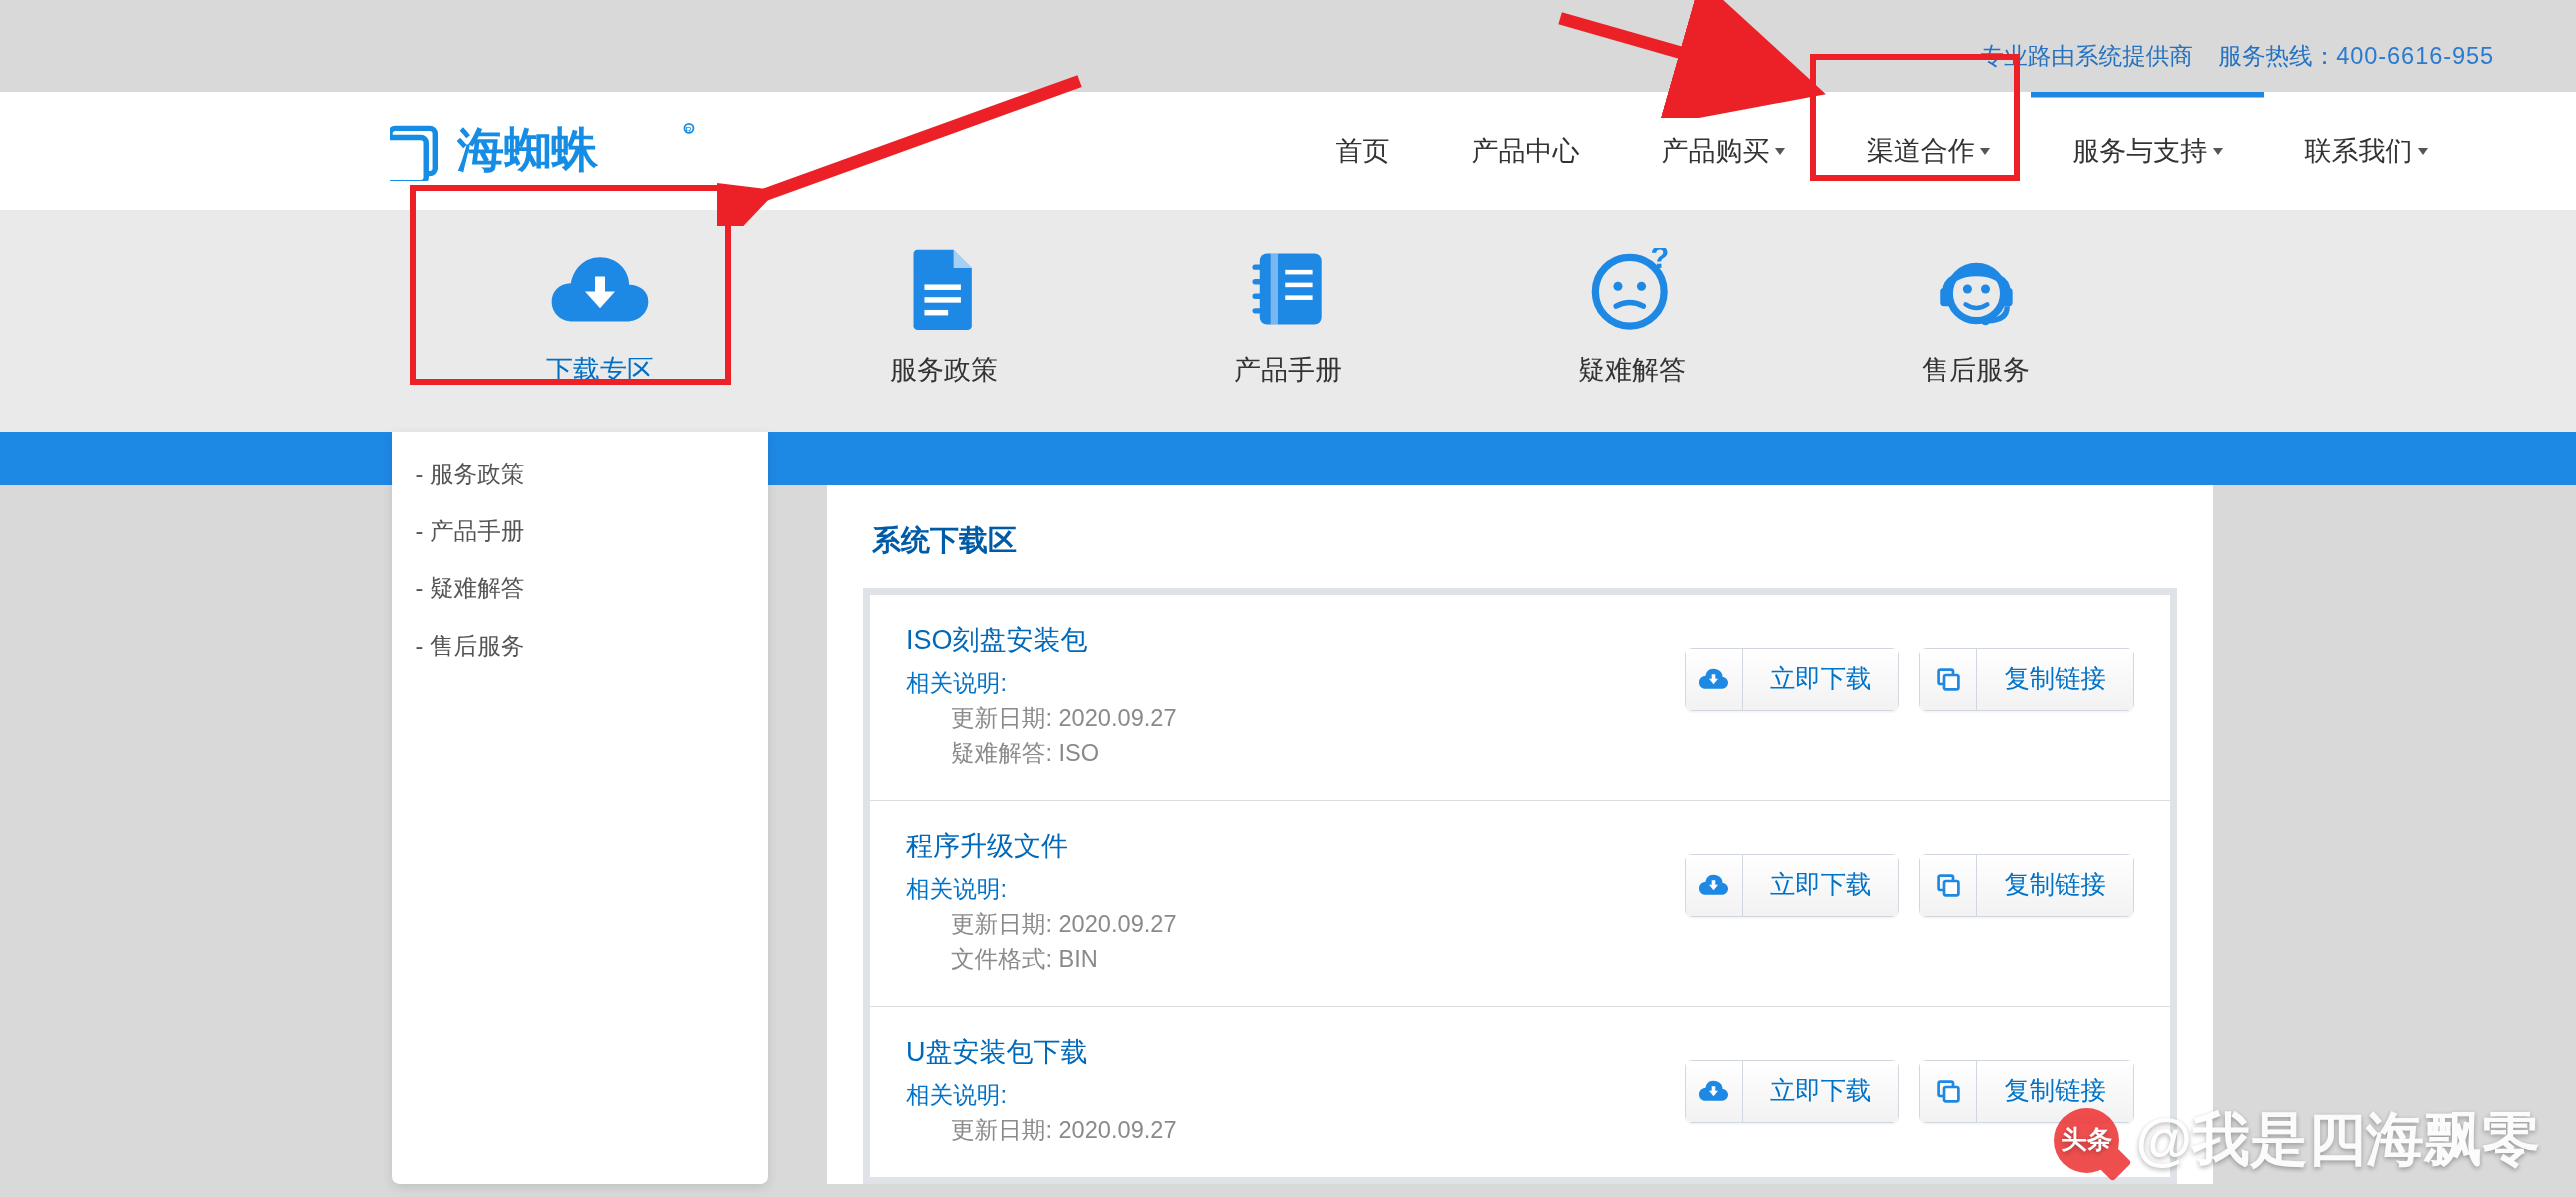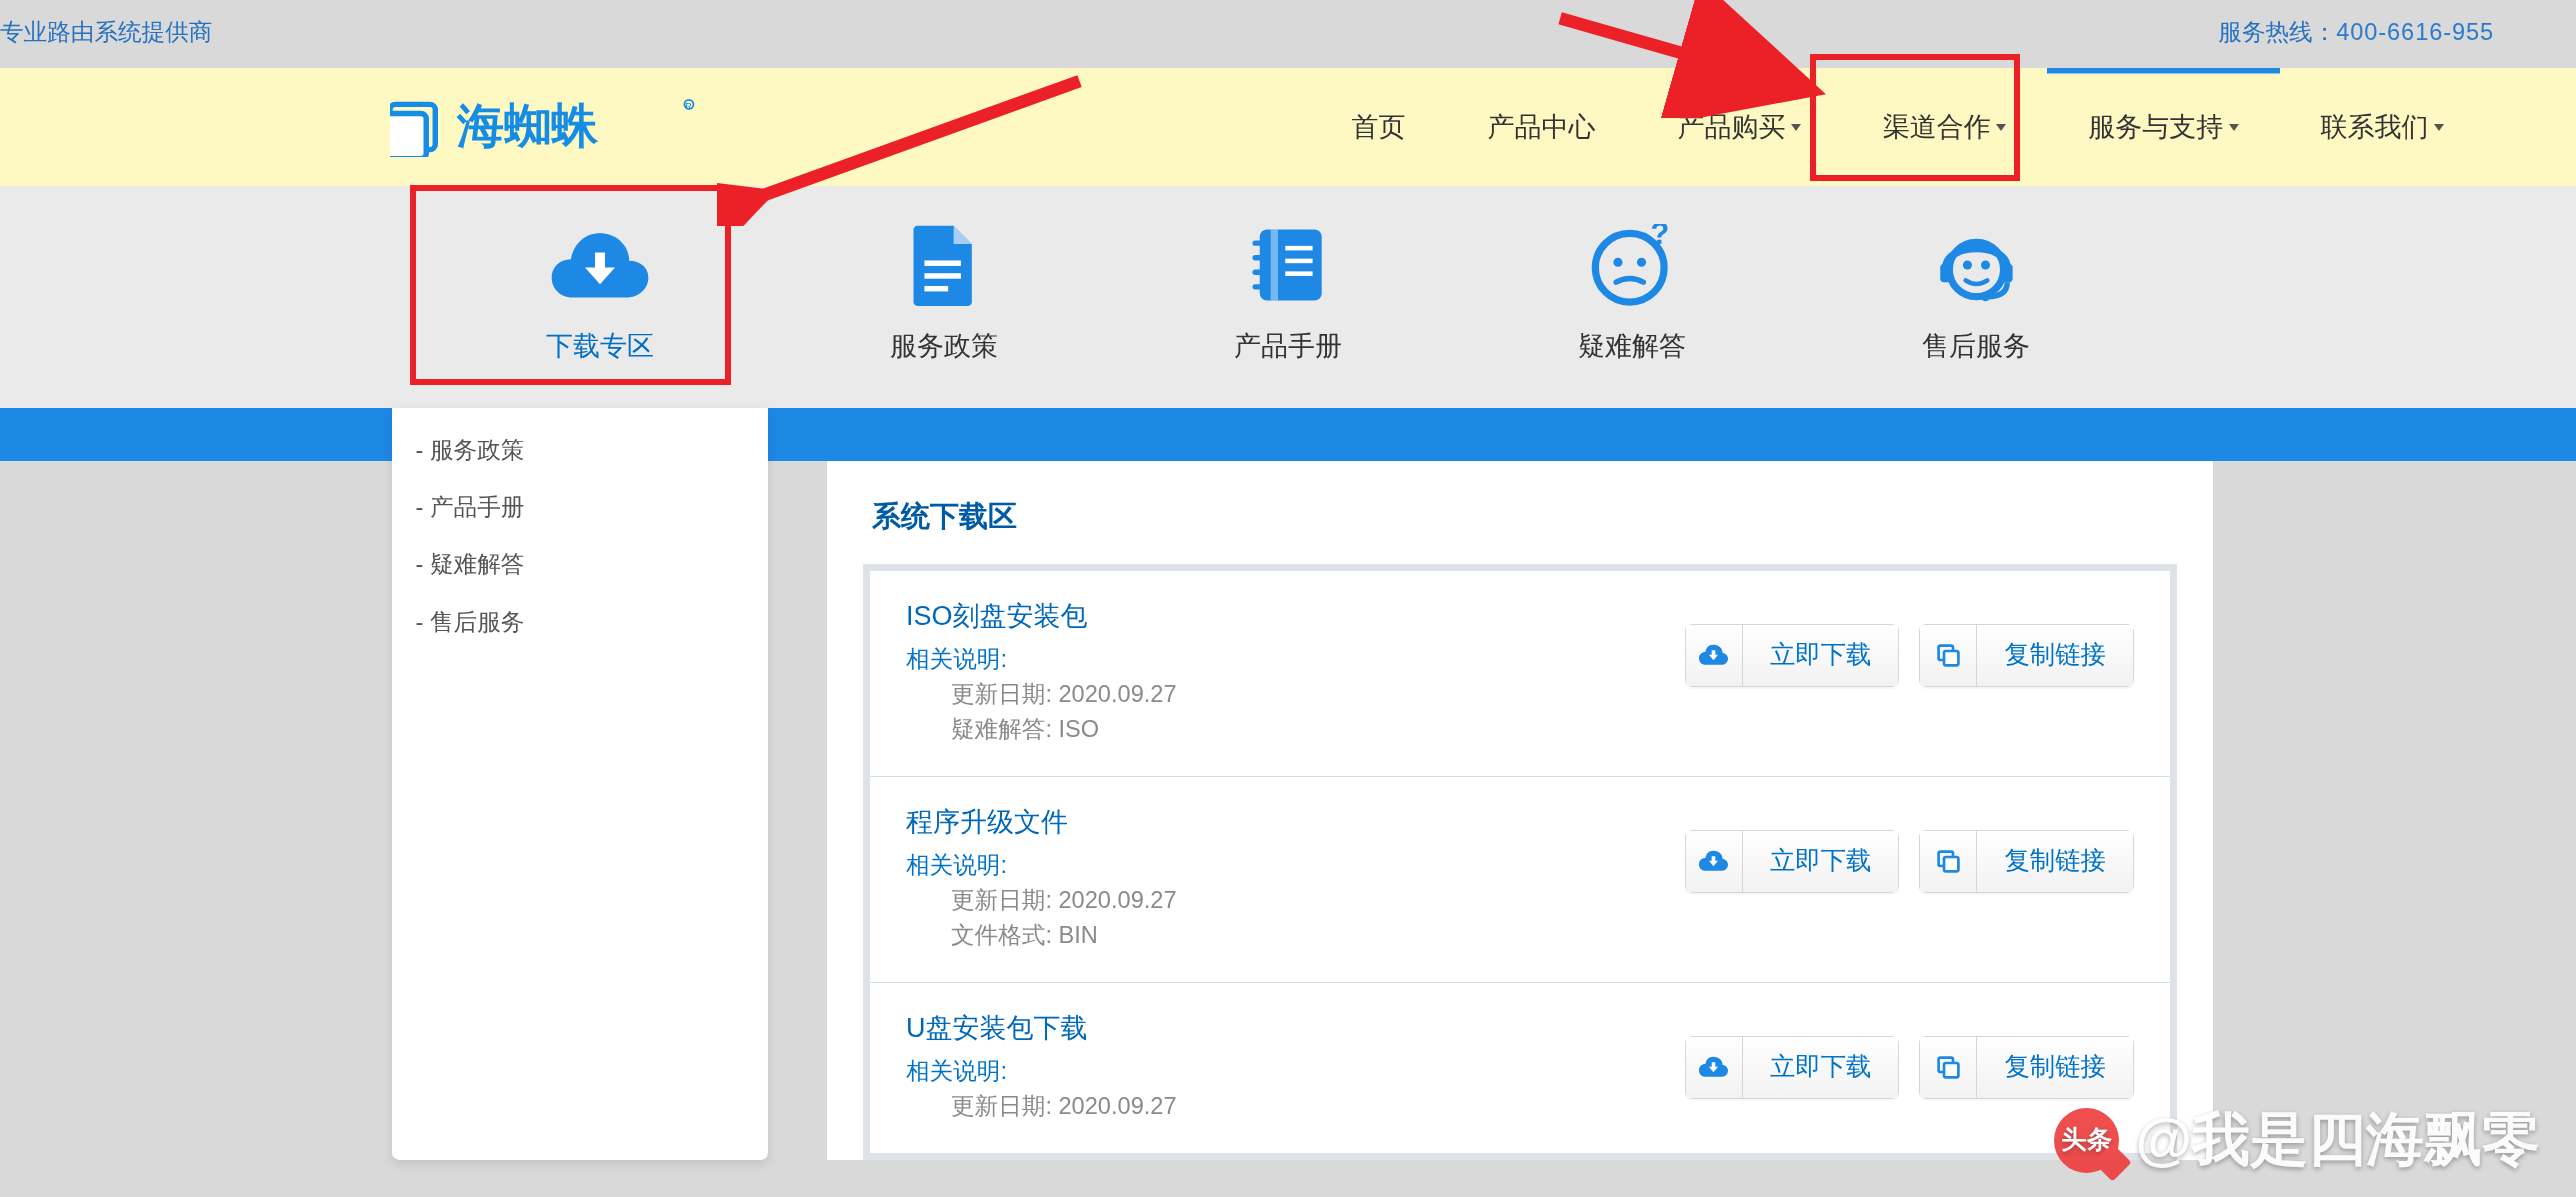--- a/index.html
+++ b/index.html
@@ -1,25 +1,25 @@
 <!DOCTYPE html>
 <html style="font-size:14.5px"><head>
 <meta charset="utf-8">
 <style>
 * { margin: 0; padding: 0; box-sizing: border-box; }
 body { font-family: "Microsoft YaHei", "PingFang SC", sans-serif; background: #d9d9d9; width: 2576px; height: 1197px; position: relative; font-size: 22px; }
 
 .page-content-wrapper { position: relative; background: #d9d9d9; }
 
-.topbar { display: flex; justify-content: space-between; align-items: center; gap: 25.4px; background: #d9d9d9; padding: 16.3px 82px 20px 0; width: 100%; }
+.topbar { display: flex; justify-content: flex-end; align-items: center; gap: 25.4px; background: #d9d9d9; padding: 16.3px 82px 20px 0; width: 100%; margin-top: 24px; }
 .topbar span { color: #2572c1; font-size: 23.6px; }
 .topbar .hotline-label { color: #2572c1; }
 .topbar .hotline-number { color: #2a7bd0; font-weight: 500; letter-spacing: 0.9px; }
 
-.header { background: #fef9c3; height: 118px; display: flex; align-items: center; padding: 0 0 0 390px; position: relative; }
+.header { background: #ffffff; height: 118px; display: flex; align-items: center; padding: 0 16px 0 390px; position: relative; }
 .logo { display: flex; align-items: center; gap: 11px; color: #218bdb; font-size: 0; }
 .logo-img { display: inline-block; }
 .nav { margin-left: auto; display: flex; align-items: stretch; height: 118px; margin-right: 91px; }
 .nav-item { display: flex; align-items: center; padding: 0 41px; color: #333; font-size: 27px; cursor: pointer; position: relative; }
 .nav-item.active { box-shadow: inset 0 5.4px 0 0 #1e88e5; }
 .nav-item .caret { margin-left: 5.4px; display: inline-block; border-top: 7.3px solid #555; border-left: 5.4px solid transparent; border-right: 5.4px solid transparent; }
 
 .subnav { background: #eaeaea; padding: 38px 0 44px; display: flex; justify-content: center; gap: 190px; }
 .sub-item { display: flex; flex-direction: column; align-items: center; gap: 22px; color: #333; font-size: 27px; cursor: pointer; width: 154px; }
 .sub-item.active { color: #006fc4; }

